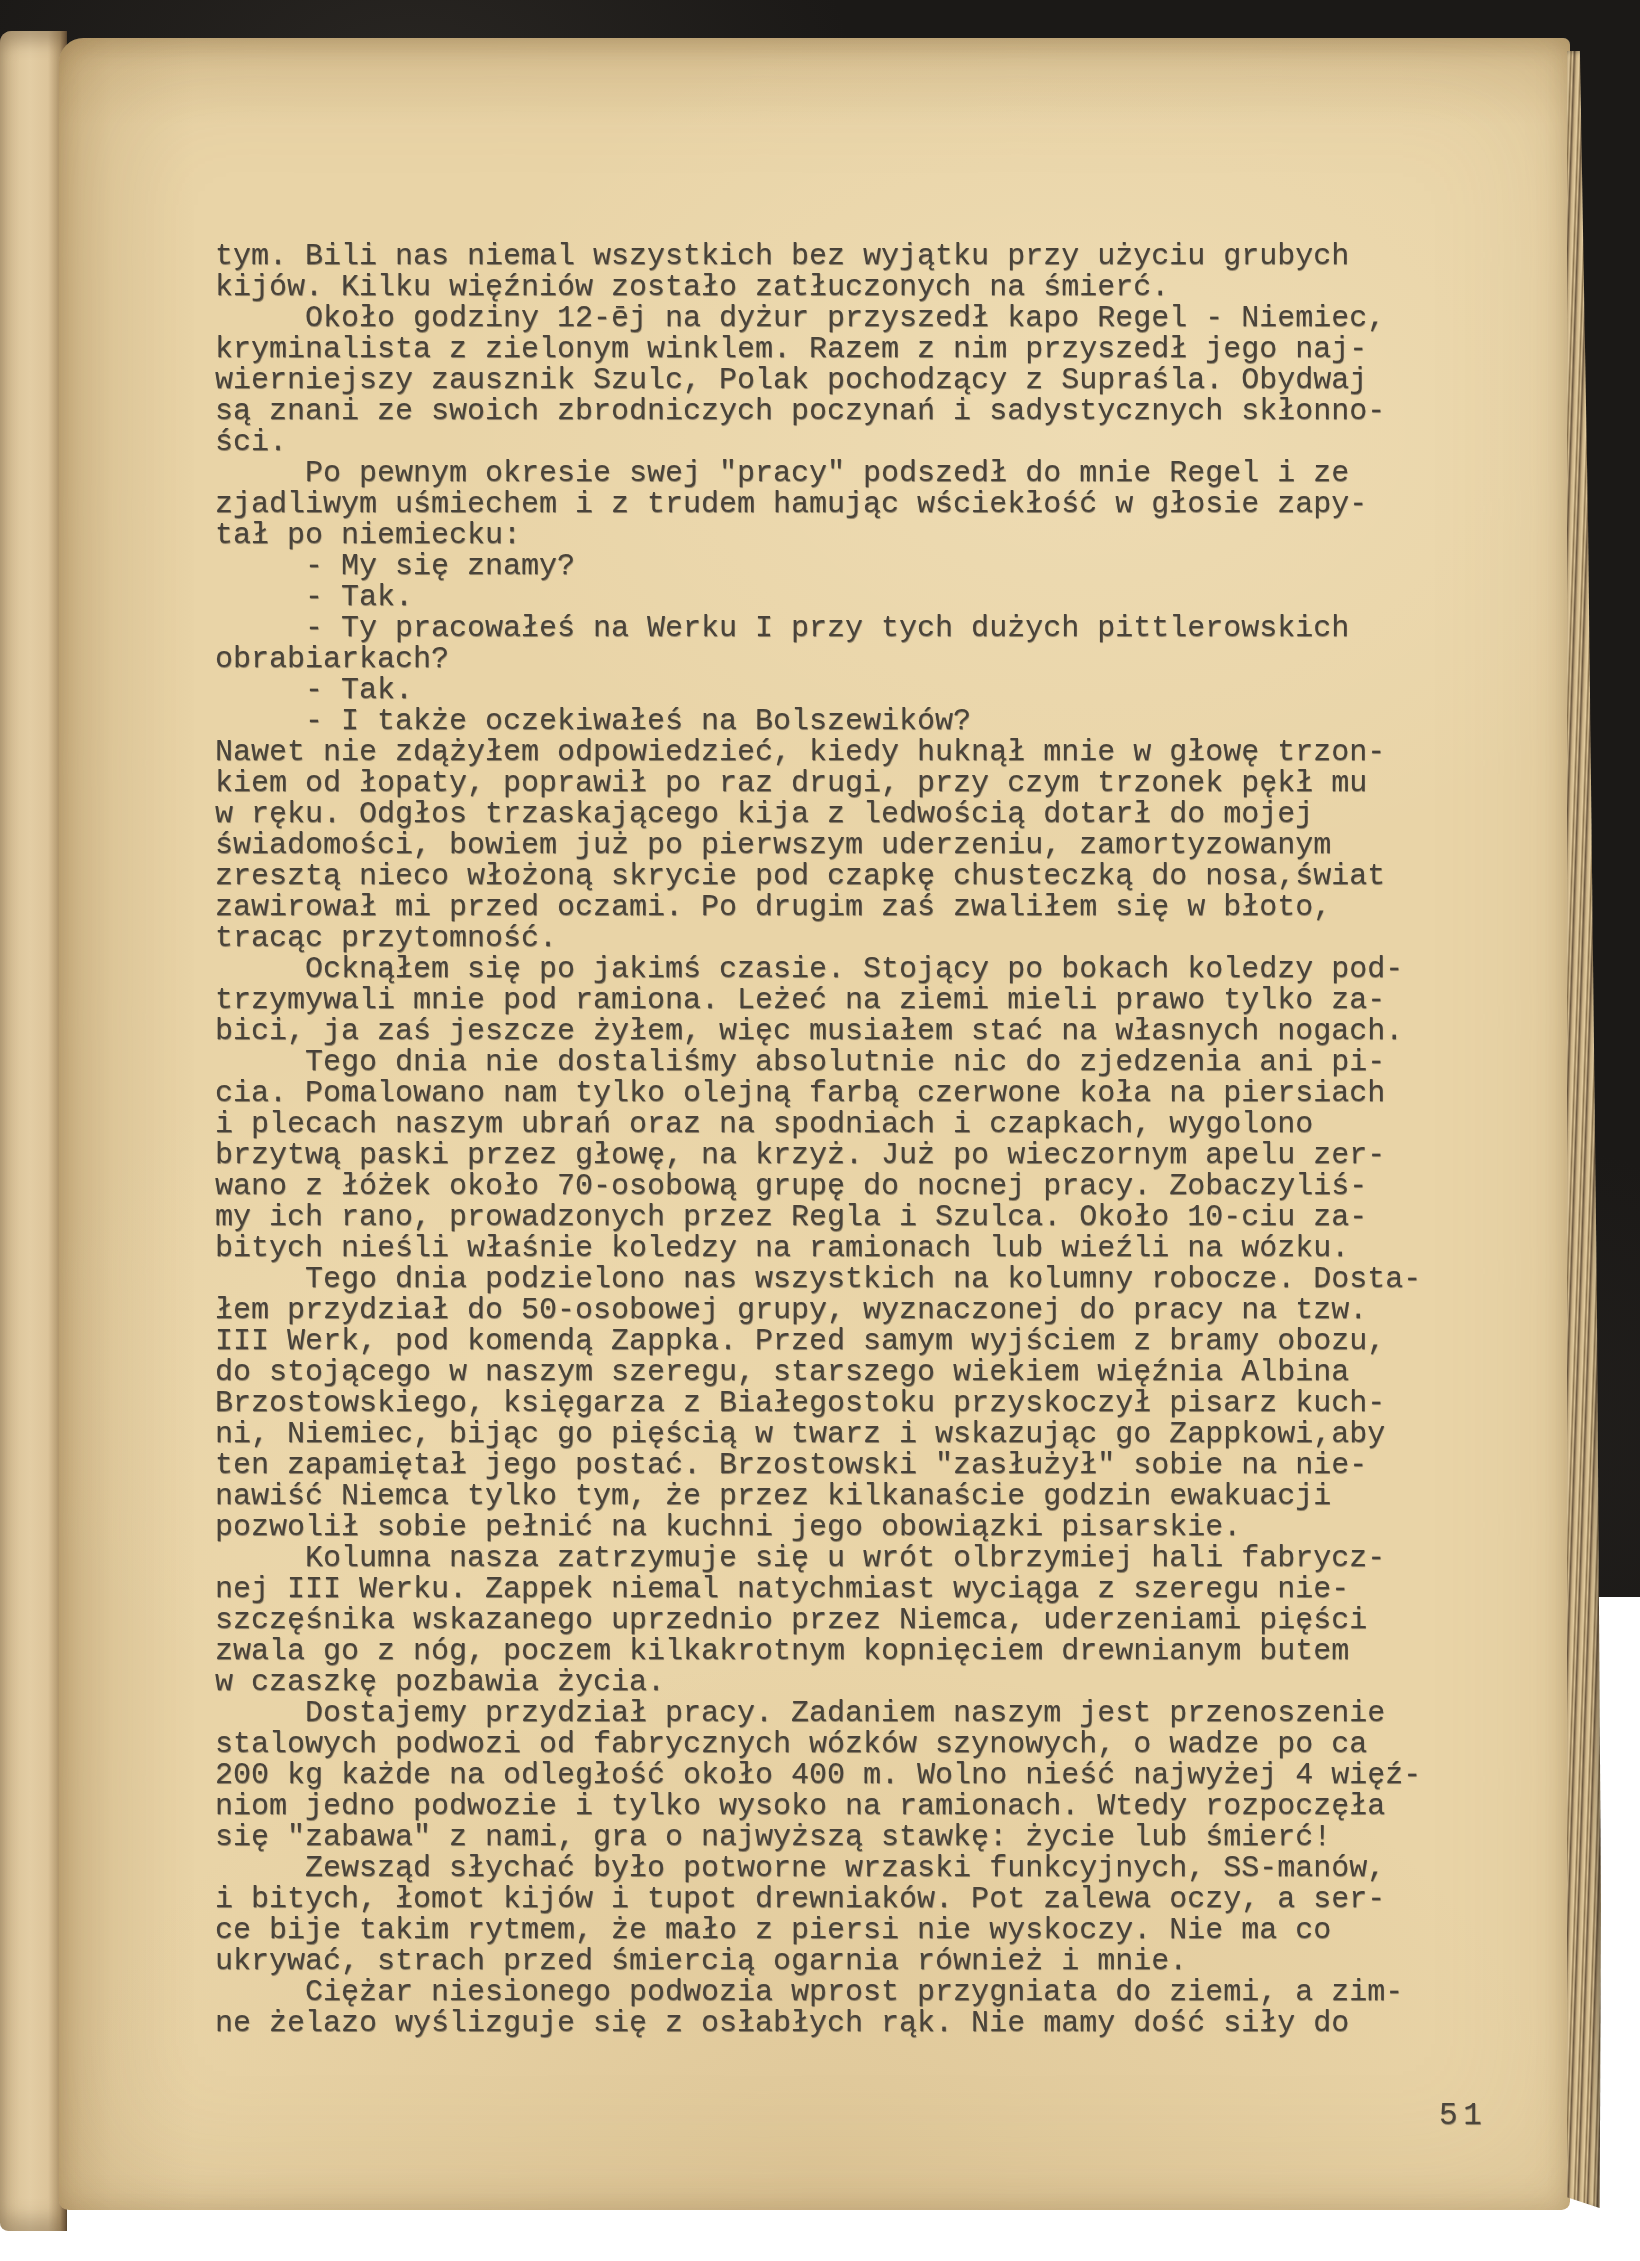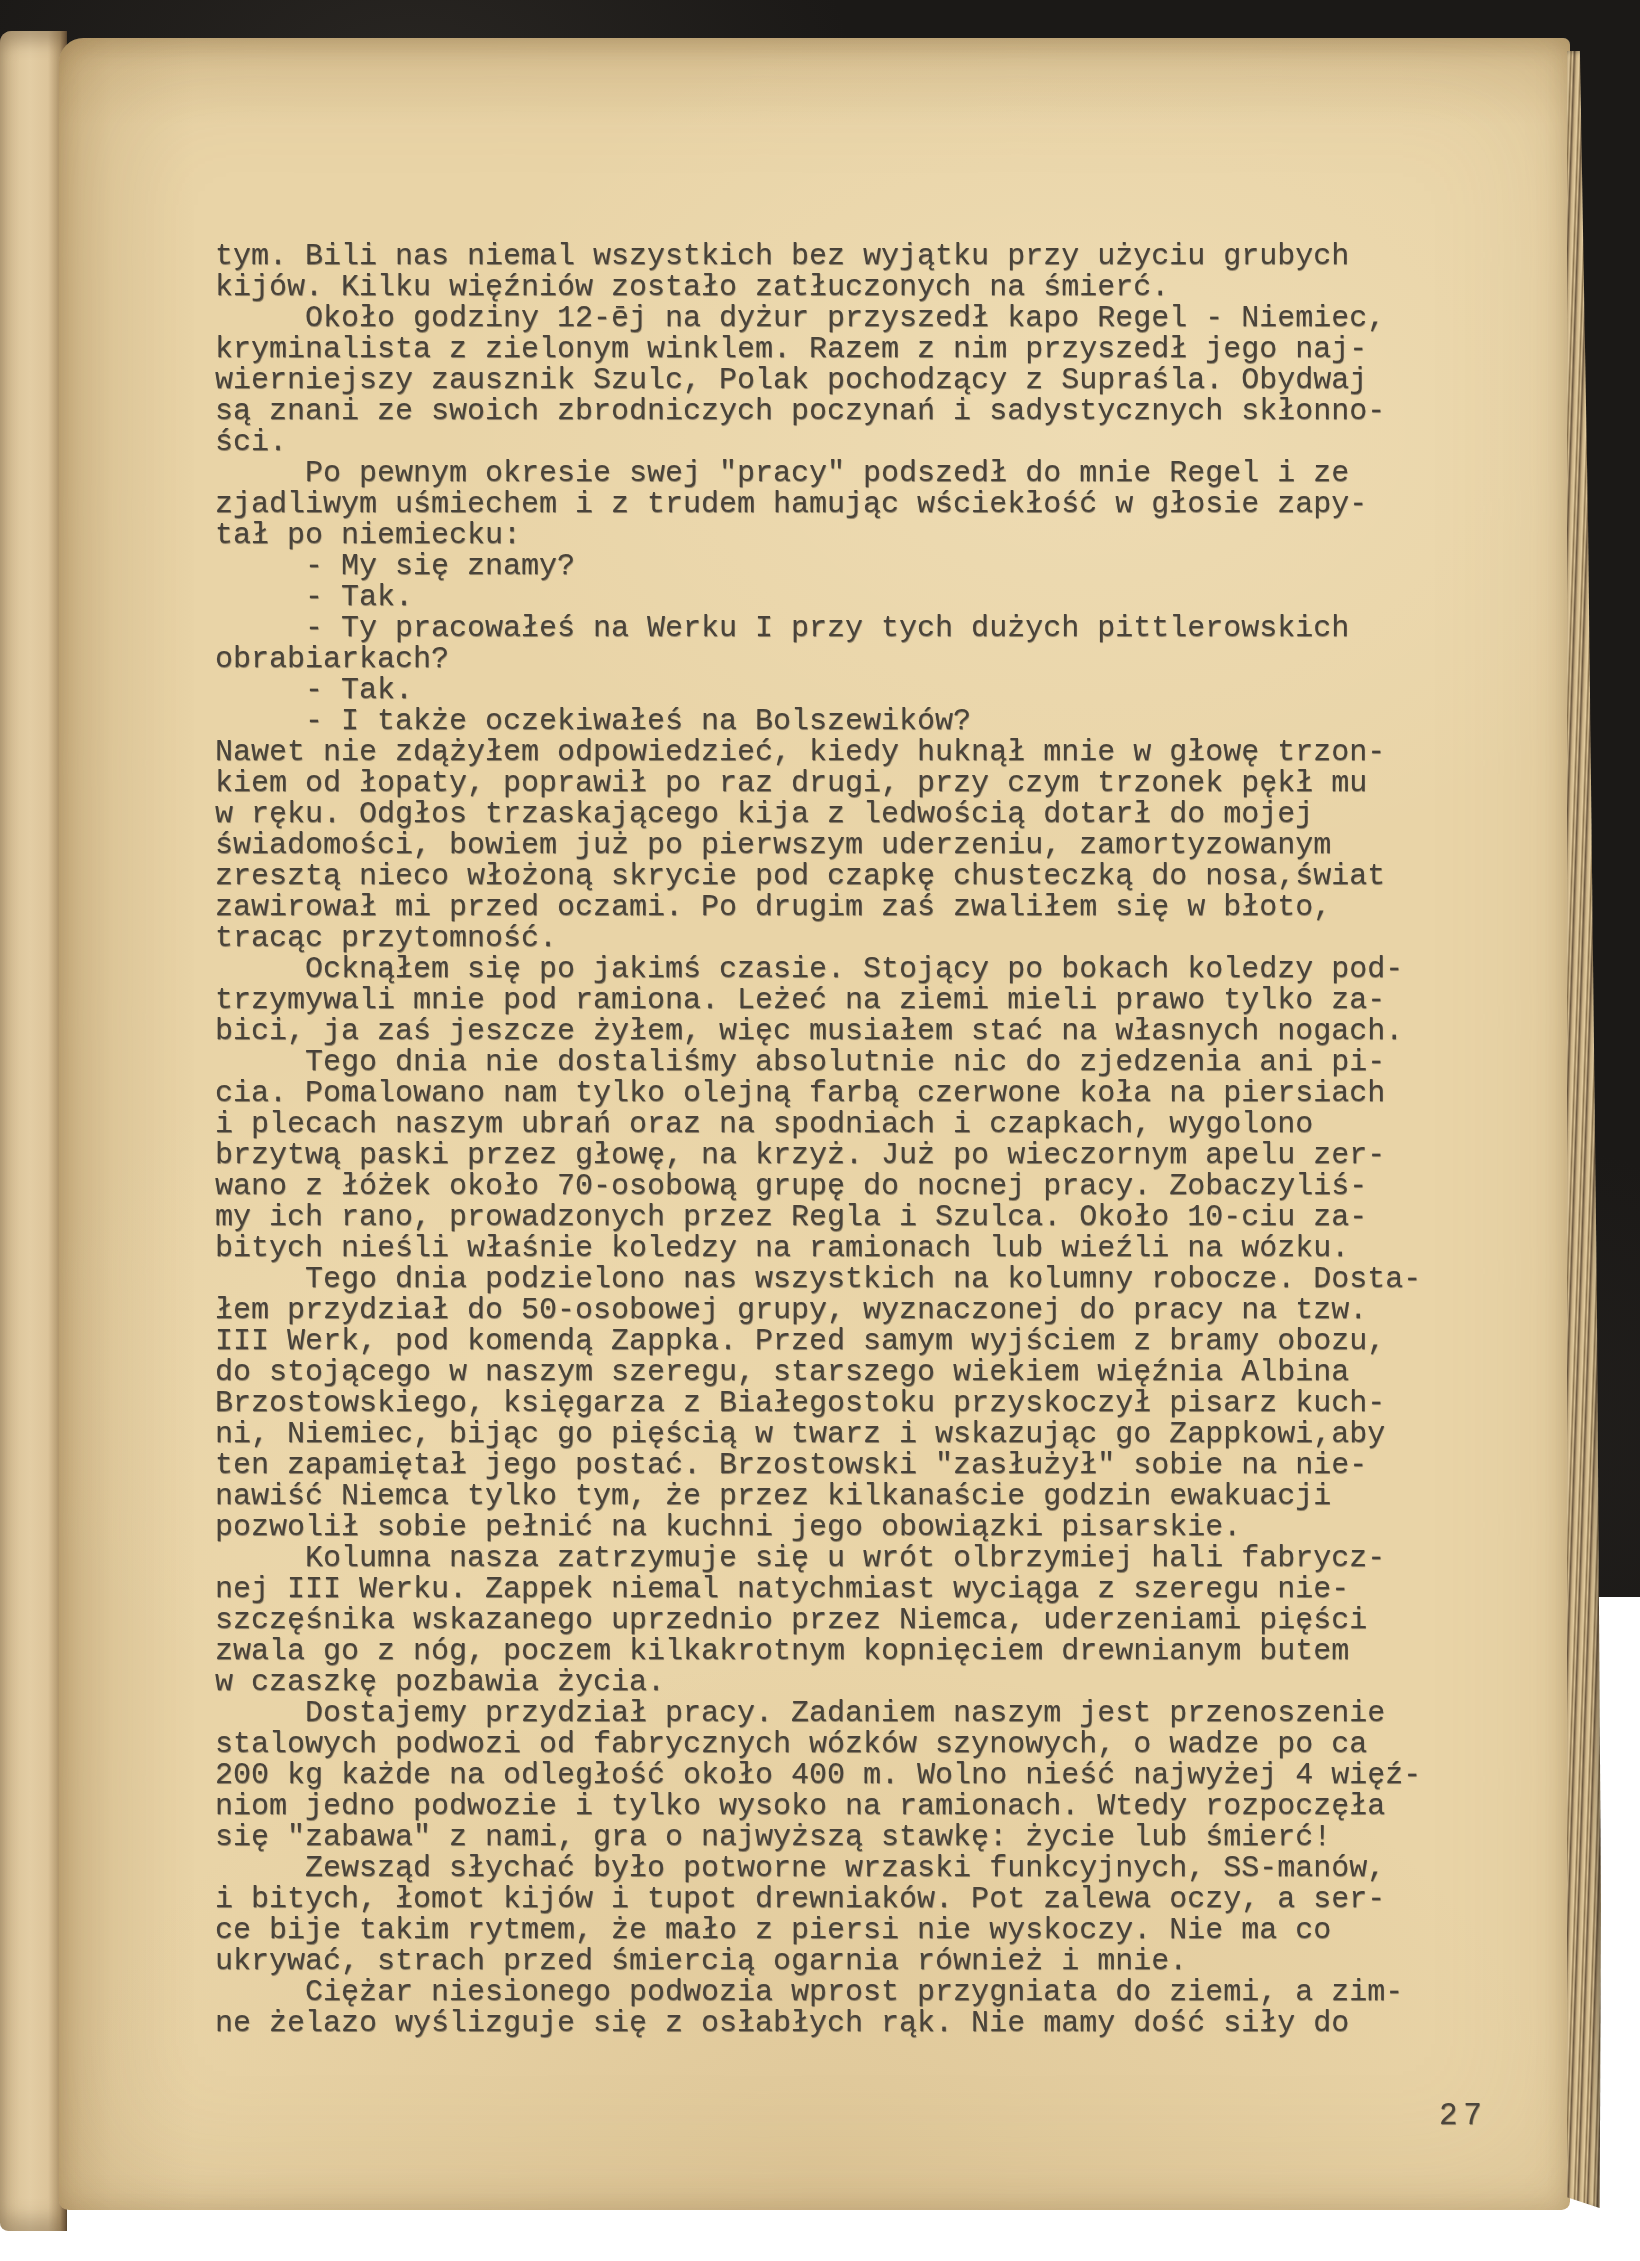--- a/index.html
+++ b/index.html
@@ -93,18 +93,18 @@
 </style>
 </head>
 <body>
 
 <div class="backdrop">
   <div class="prev-page"></div>
 
   <div class="page">
     <div class="text-block"><div class="line">tym. Bili nas niemal wszystkich bez wyjątku przy użyciu grubych</div><div class="line">kijów. Kilku więźniów zostało zatłuczonych na śmierć.</div><div class="line">     Około godziny 12-ēj na dyżur przyszedł kapo Regel - Niemiec,</div><div class="line">kryminalista z zielonym winklem. Razem z nim przyszedł jego naj-</div><div class="line">wierniejszy zausznik Szulc, Polak pochodzący z Supraśla. Obydwaj</div><div class="line">są znani ze swoich zbrodniczych poczynań i sadystycznych skłonno-</div><div class="line">ści.</div><div class="line">     Po pewnym okresie swej "pracy" podszedł do mnie Regel i ze</div><div class="line">zjadliwym uśmiechem i z trudem hamując wściekłość w głosie zapy-</div><div class="line">tał po niemiecku:</div><div class="line">     - My się znamy?</div><div class="line">     - Tak.</div><div class="line">     - Ty pracowałeś na Werku I przy tych dużych pittlerowskich</div><div class="line">obrabiarkach?</div><div class="line">     - Tak.</div><div class="line">     - I także oczekiwałeś na Bolszewików?</div><div class="line">Nawet nie zdążyłem odpowiedzieć, kiedy huknął mnie w głowę trzon-</div><div class="line">kiem od łopaty, poprawił po raz drugi, przy czym trzonek pękł mu</div><div class="line">w ręku. Odgłos trzaskającego kija z ledwością dotarł do mojej</div><div class="line">świadomości, bowiem już po pierwszym uderzeniu, zamortyzowanym</div><div class="line">zresztą nieco włożoną skrycie pod czapkę chusteczką do nosa,świat</div><div class="line">zawirował mi przed oczami. Po drugim zaś zwaliłem się w błoto,</div><div class="line">tracąc przytomność.</div><div class="line">     Ocknąłem się po jakimś czasie. Stojący po bokach koledzy pod-</div><div class="line">trzymywali mnie pod ramiona. Leżeć na ziemi mieli prawo tylko za-</div><div class="line">bici, ja zaś jeszcze żyłem, więc musiałem stać na własnych nogach.</div><div class="line">     Tego dnia nie dostaliśmy absolutnie nic do zjedzenia ani pi-</div><div class="line">cia. Pomalowano nam tylko olejną farbą czerwone koła na piersiach</div><div class="line">i plecach naszym ubrań oraz na spodniach i czapkach, wygolono</div><div class="line">brzytwą paski przez głowę, na krzyż. Już po wieczornym apelu zer-</div><div class="line">wano z łóżek około 70-osobową grupę do nocnej pracy. Zobaczyliś-</div><div class="line">my ich rano, prowadzonych przez Regla i Szulca. Około 10-ciu za-</div><div class="line">bitych nieśli właśnie koledzy na ramionach lub wieźli na wózku.</div><div class="line">     Tego dnia podzielono nas wszystkich na kolumny robocze. Dosta-</div><div class="line">łem przydział do 50-osobowej grupy, wyznaczonej do pracy na tzw.</div><div class="line">III Werk, pod komendą Zappka. Przed samym wyjściem z bramy obozu,</div><div class="line">do stojącego w naszym szeregu, starszego wiekiem więźnia Albina</div><div class="line">Brzostowskiego, księgarza z Białegostoku przyskoczył pisarz kuch-</div><div class="line">ni, Niemiec, bijąc go pięścią w twarz i wskazując go Zappkowi,aby</div><div class="line">ten zapamiętał jego postać. Brzostowski "zasłużył" sobie na nie-</div><div class="line">nawiść Niemca tylko tym, że przez kilkanaście godzin ewakuacji</div><div class="line">pozwolił sobie pełnić na kuchni jego obowiązki pisarskie.</div><div class="line">     Kolumna nasza zatrzymuje się u wrót olbrzymiej hali fabrycz-</div><div class="line">nej III Werku. Zappek niemal natychmiast wyciąga z szeregu nie-</div><div class="line">szczęśnika wskazanego uprzednio przez Niemca, uderzeniami pięści</div><div class="line">zwala go z nóg, poczem kilkakrotnym kopnięciem drewnianym butem</div><div class="line">w czaszkę pozbawia życia.</div><div class="line">     Dostajemy przydział pracy. Zadaniem naszym jest przenoszenie</div><div class="line">stalowych podwozi od fabrycznych wózków szynowych, o wadze po ca</div><div class="line">200 kg każde na odległość około 400 m. Wolno nieść najwyżej 4 więź-</div><div class="line">niom jedno podwozie i tylko wysoko na ramionach. Wtedy rozpoczęła</div><div class="line">się "zabawa" z nami, gra o najwyższą stawkę: życie lub śmierć!</div><div class="line">     Zewsząd słychać było potworne wrzaski funkcyjnych, SS-manów,</div><div class="line">i bitych, łomot kijów i tupot drewniaków. Pot zalewa oczy, a ser-</div><div class="line">ce bije takim rytmem, że mało z piersi nie wyskoczy. Nie ma co</div><div class="line">ukrywać, strach przed śmiercią ogarnia również i mnie.</div><div class="line">     Ciężar niesionego podwozia wprost przygniata do ziemi, a zim-</div><div class="line">ne żelazo wyślizguje się z osłabłych rąk. Nie mamy dość siły do</div></div>
 
-    <div class="page-number">27</div>
+    <div class="page-number">51</div>
   </div>
 
   <div class="page-stack"></div>
 </div>
 
 
 </body></html>

